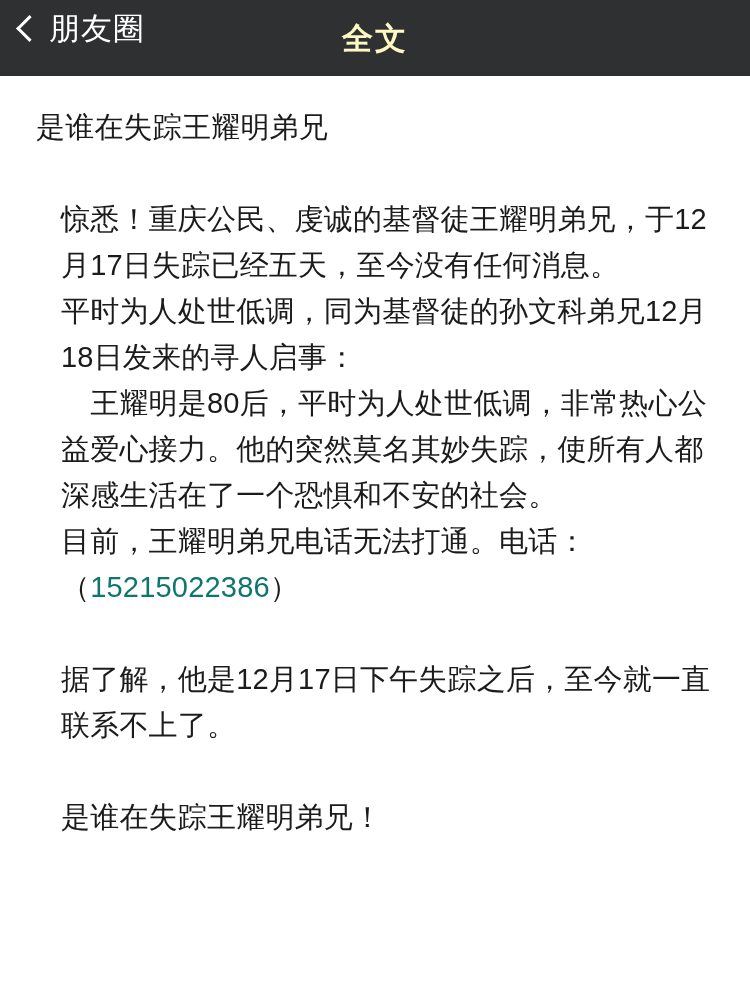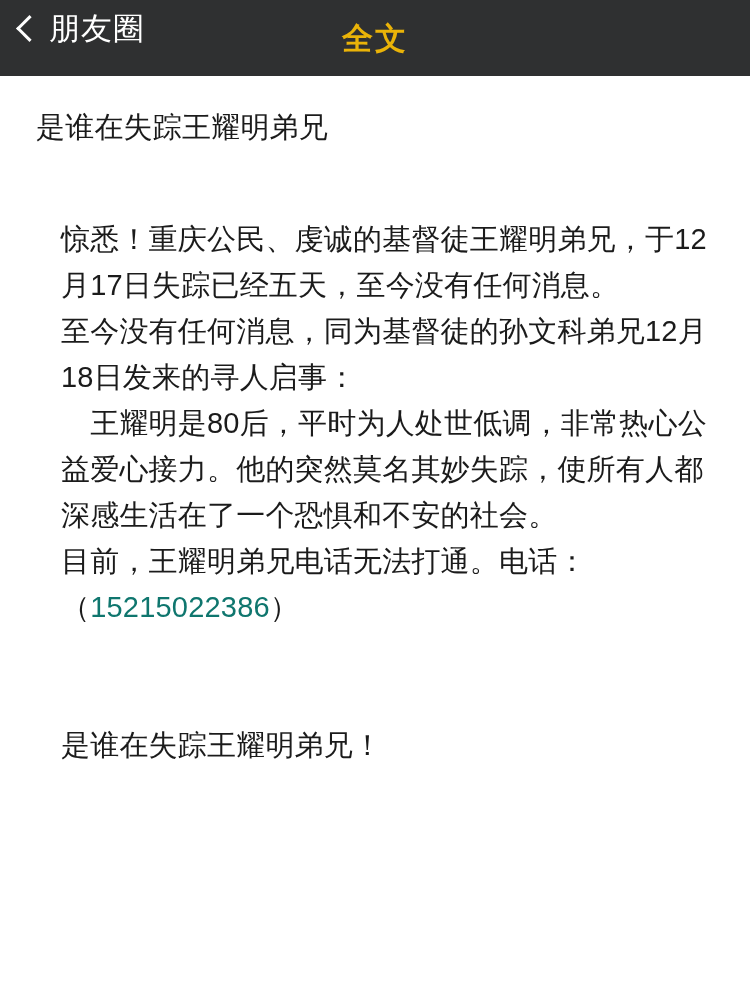--- a/index.html
+++ b/index.html
@@ -49,41 +49,41 @@
     transform: rotate(45deg);
     margin-right: 10px;
   }
   .nav-back-label {
     color: #ffffff;
     font-size: 31px;
     letter-spacing: 1px;
     line-height: 1;
   }
   .nav-title {
-    color: #eab308;
+    color: #fef9c3;
     font-size: 31px;
     font-weight: bold;
     letter-spacing: 2px;
     line-height: 1;
   }
   
   .content {
     padding: 28px 36px 0 36px;
     box-sizing: border-box;
   }
   .para {
     color: #1b1b1b;
     font-size: 29px;
     line-height: 46px;
     letter-spacing: 0.2px;
     word-break: break-word;
     margin: 0;
   }
   .para.title {
-    margin-bottom: 66px;
+    margin-bottom: 46px;
   }
   .para.block {
     margin-bottom: 0;
     margin-left: 25px;
   }
   .spacer {
     height: 46px;
   }
   .phone-link {
     color: #0f766e;
@@ -105,28 +105,29 @@
     </div>
     <div class="nav-title">全文</div>
   </div>
 
   <div class="content">
 
     <p class="para title">是谁在失踪王耀明弟兄</p>
 
     <p class="para block">惊悉！重庆公民、虔诚的基督徒王耀明弟兄，于12月17日失踪已经五天，至今没有任何消息。</p>
 
-    <p class="para block">至今没有任何消息，同为基督徒的孙文科弟兄12月18日发来的寻人启事：</p>
+    <p class="para block">平时为人处世低调，同为基督徒的孙文科弟兄12月18日发来的寻人启事：</p>
 
     <p class="para block">　王耀明是80后，平时为人处世低调，非常热心公益爱心接力。他的突然莫名其妙失踪，使所有人都深感生活在了一个恐惧和不安的社会。</p>
 
     <p class="para block"><span>目前，王耀明弟兄电话无法打通。电话：（</span><span class="phone-link">15215022386</span><span>）</span></p>
 
     <div class="spacer"></div>
 
+    <p class="para block">据了解，他是12月17日下午失踪之后，至今就一直联系不上了。</p>
 
     <div class="spacer"></div>
 
     <p class="para block">是谁在失踪王耀明弟兄！</p>
 
 
   </div>
 </div>
 
 </body></html>

